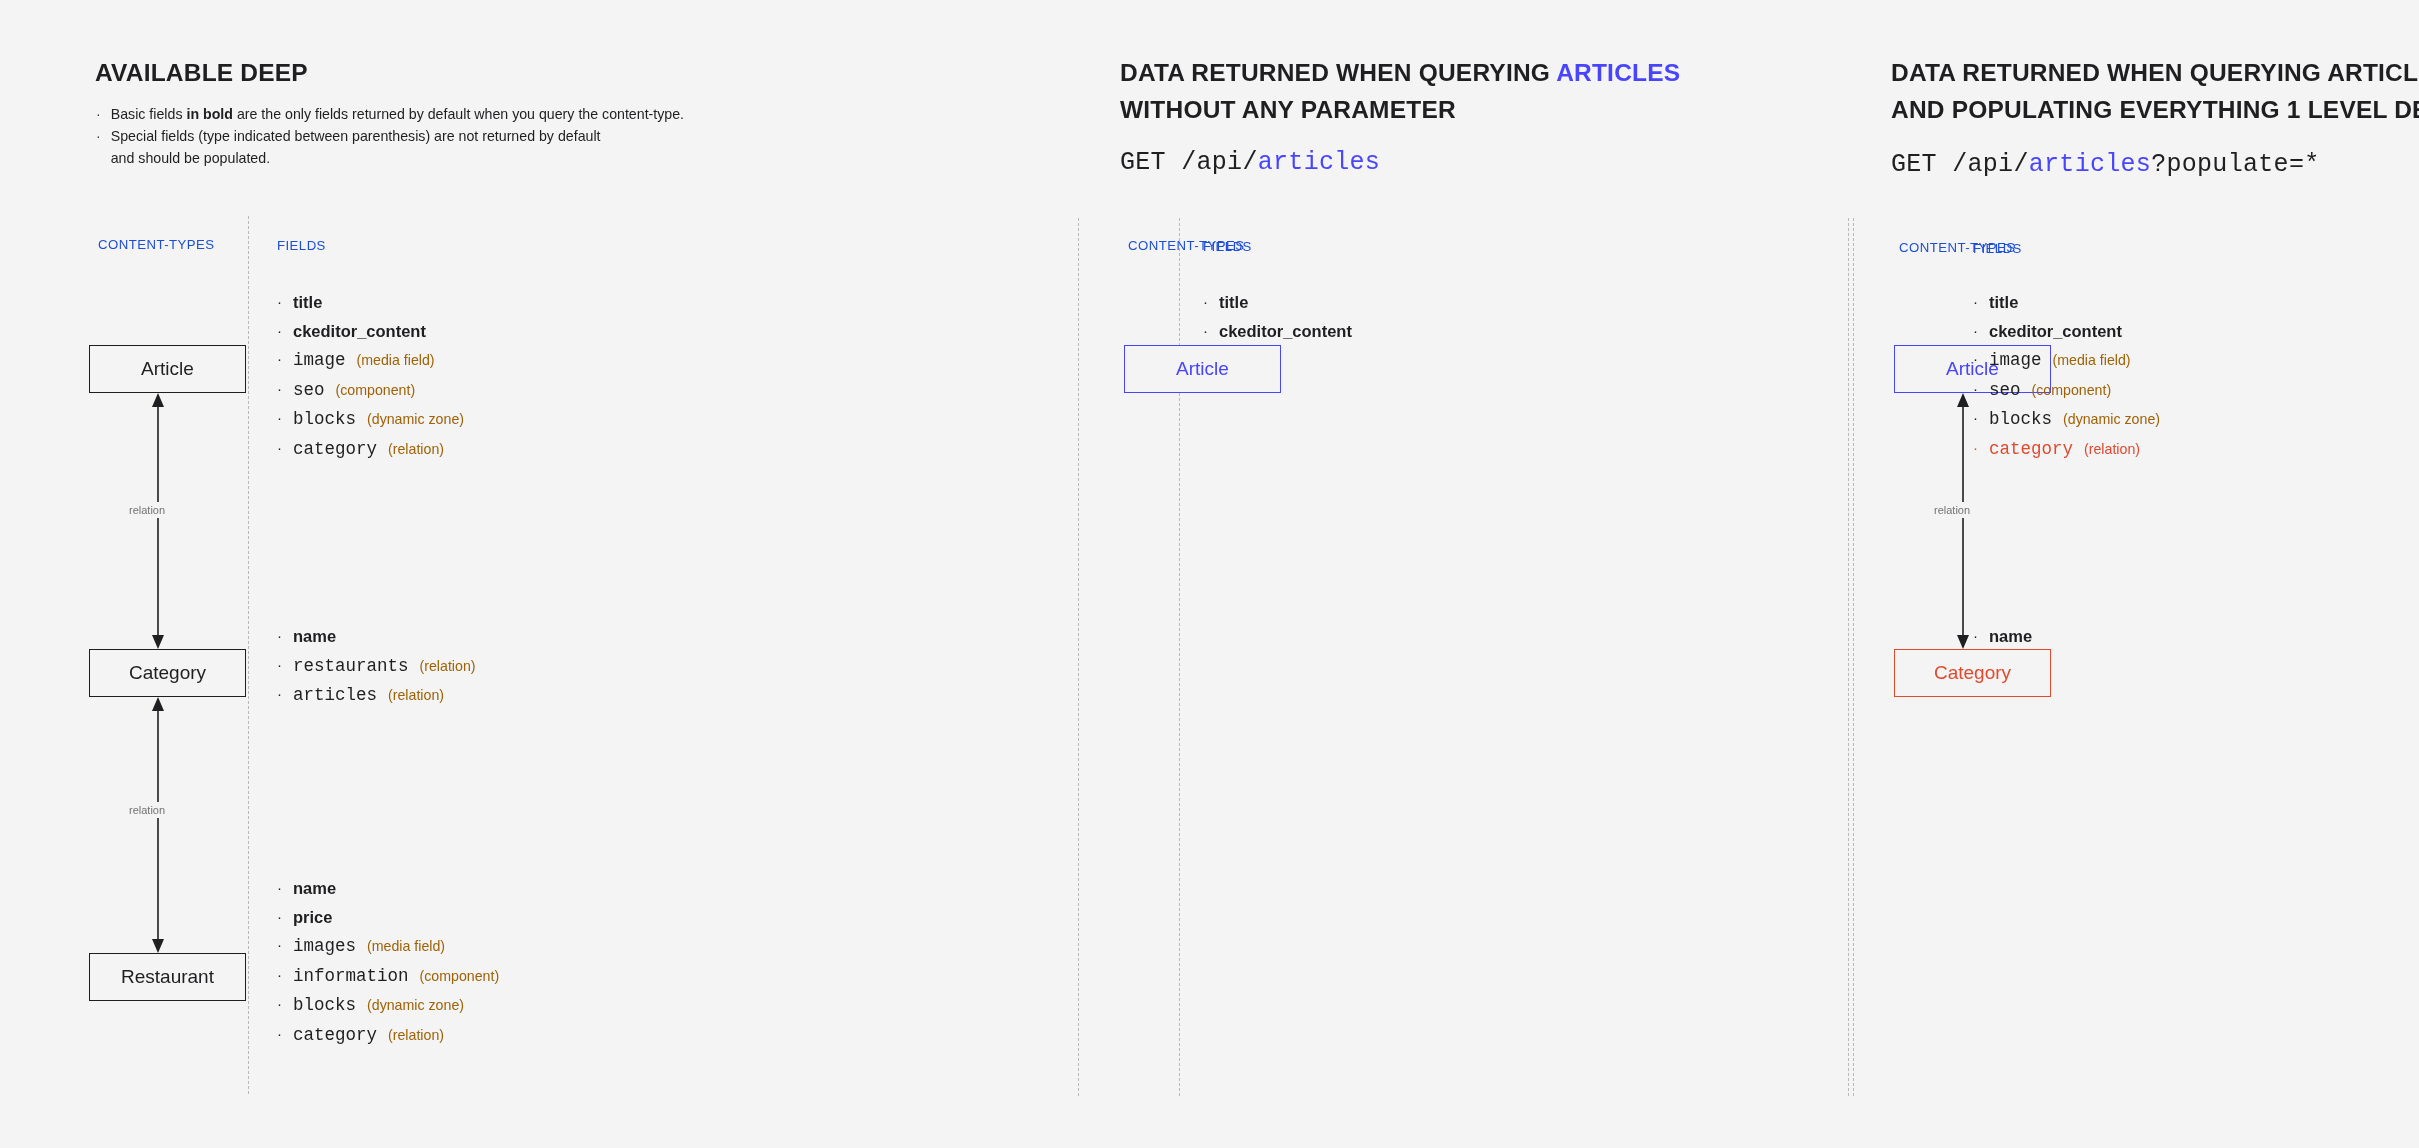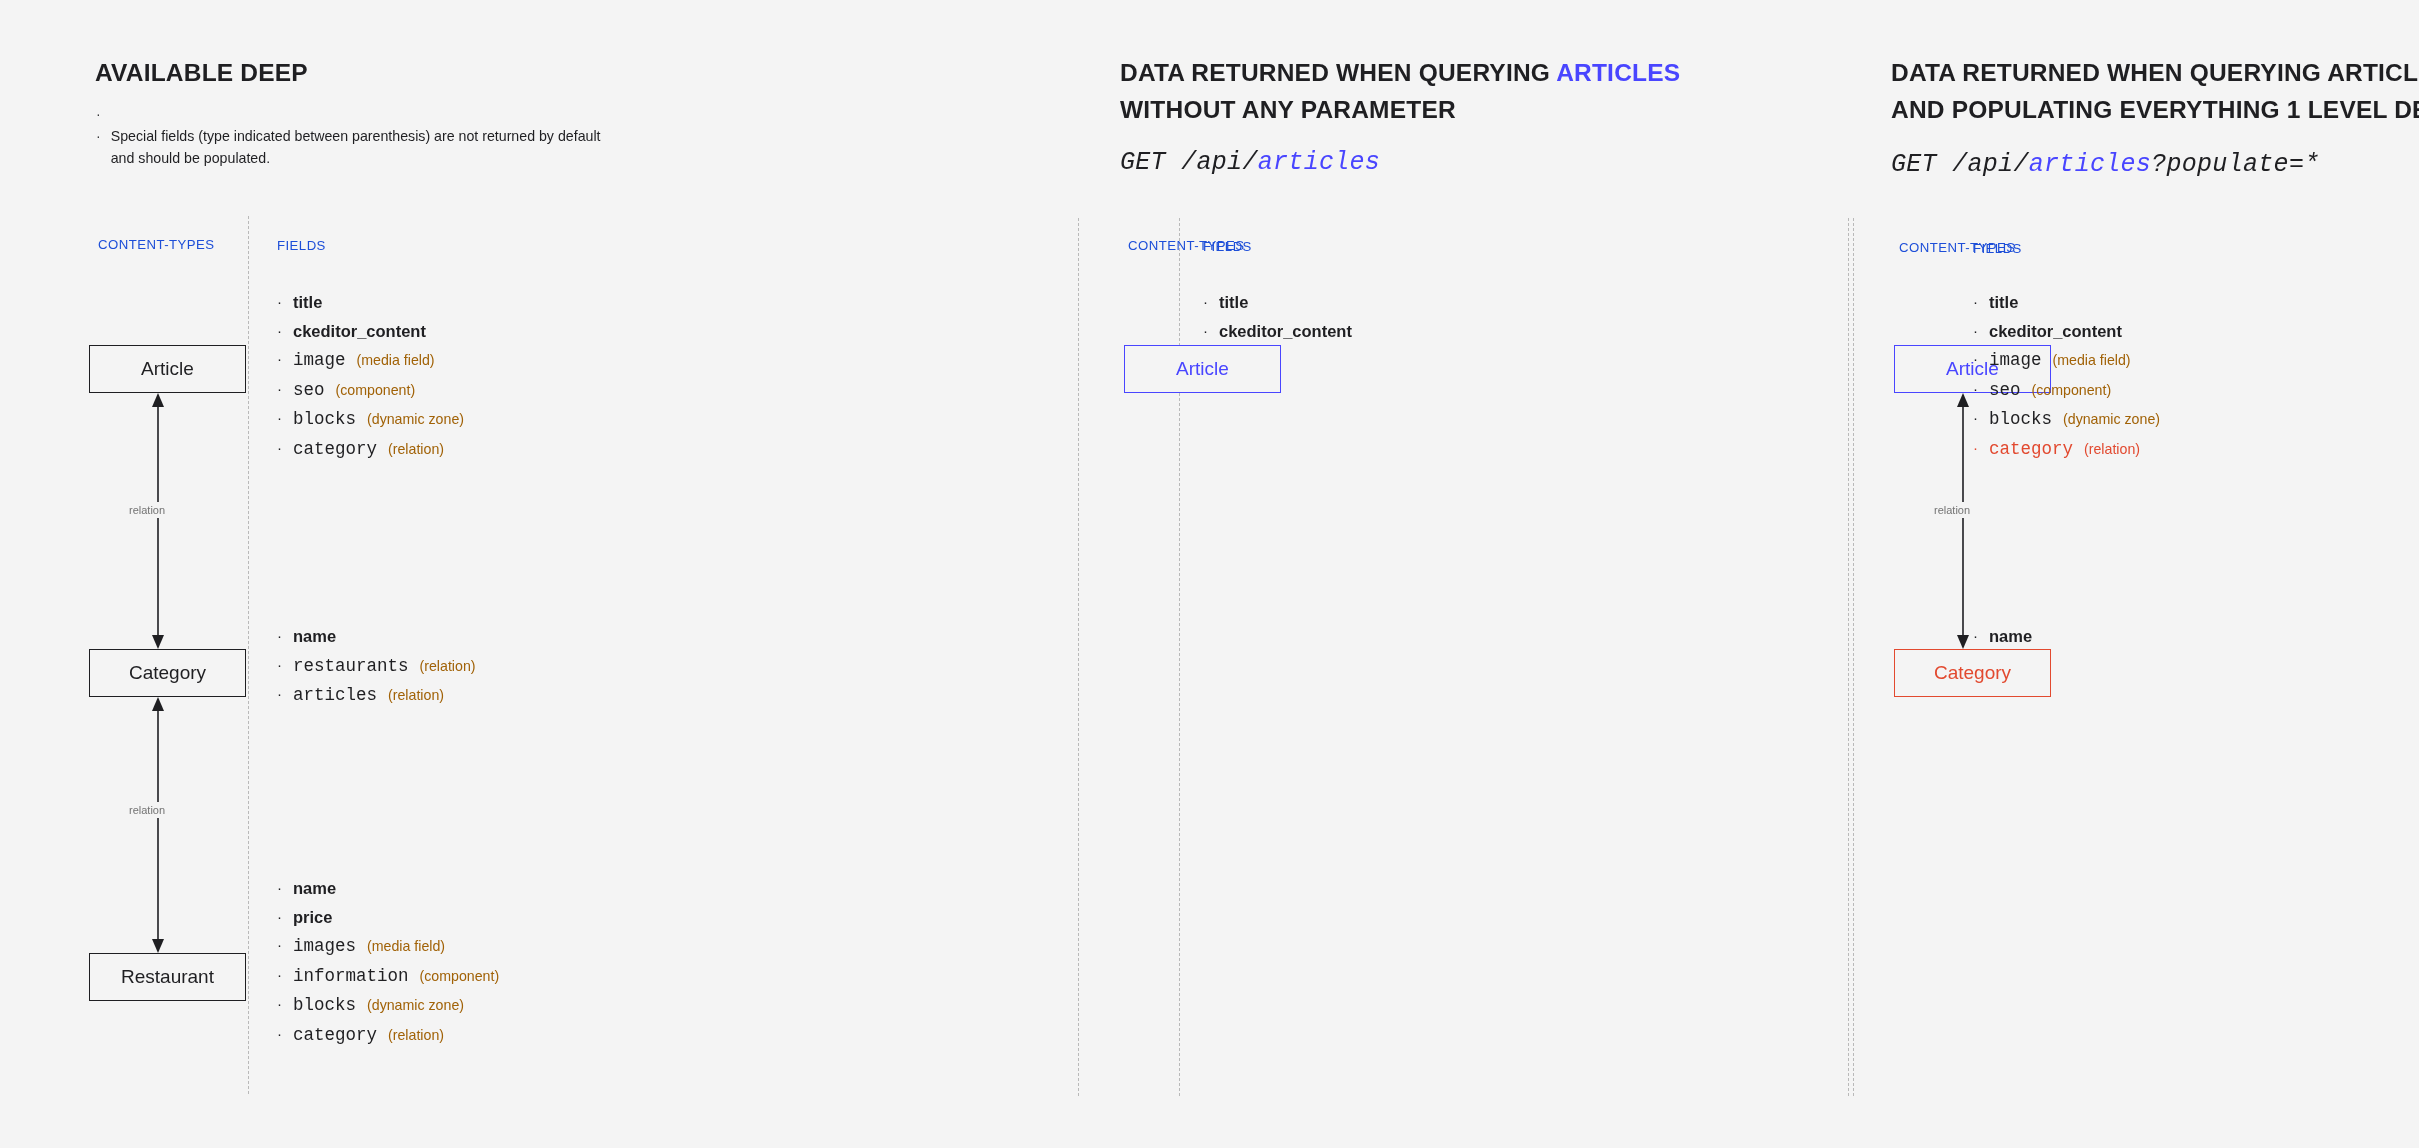--- a/index.html
+++ b/index.html
@@ -6,21 +6,21 @@
   html, body { margin: 0; padding: 0; }
   body {
     width: 2419px;
     height: 1148px;
     background: #f4f4f4;
     font-family: "Liberation Sans", sans-serif;
     color: #1f1f22;
     overflow: hidden;
     position: relative;
   }
-  .mono { font-family: "Liberation Mono", monospace; font-style: italic; }
+  .mono { font-family: "Liberation Mono", monospace; }
 
   
   .panel { position: absolute; top: 0; height: 1148px; }
   #panel-1 { left: 0;    width: 1078px; }
   #panel-2 { left: 1078px; width: 770px; }
   #panel-3 { left: 1848px; width: 571px; }
 
   .vsep {
     position: absolute;
     top: 216px;
@@ -117,20 +117,21 @@
 <div class="vsep" id="vsep-4"></div>
 <div class="vsep" id="vsep-5"></div>
 
 <div class="panel" id="panel-1">
 
   <div class="heading" style="left:95px; top:56px;">AVAILABLE DEEP</div>
 
   <div class="bullets" style="left:96px; top:103px; width:760px;">
     <div class="row">
       <span class="dot">·</span>
+      <span>Basic fields <b>in bold</b> are the only fields returned by default when you query the content-type.</span>
     </div>
     <div class="row">
       <span class="dot">·</span>
       <span>Special fields (type indicated between parenthesis) are not returned by default<br>and should be populated.</span>
     </div>
   </div>
 
   <div class="colhead" style="left:98px; top:237px;">CONTENT-TYPES</div>
   <div class="colhead" style="left:277px; top:238px;">FIELDS</div>
 

